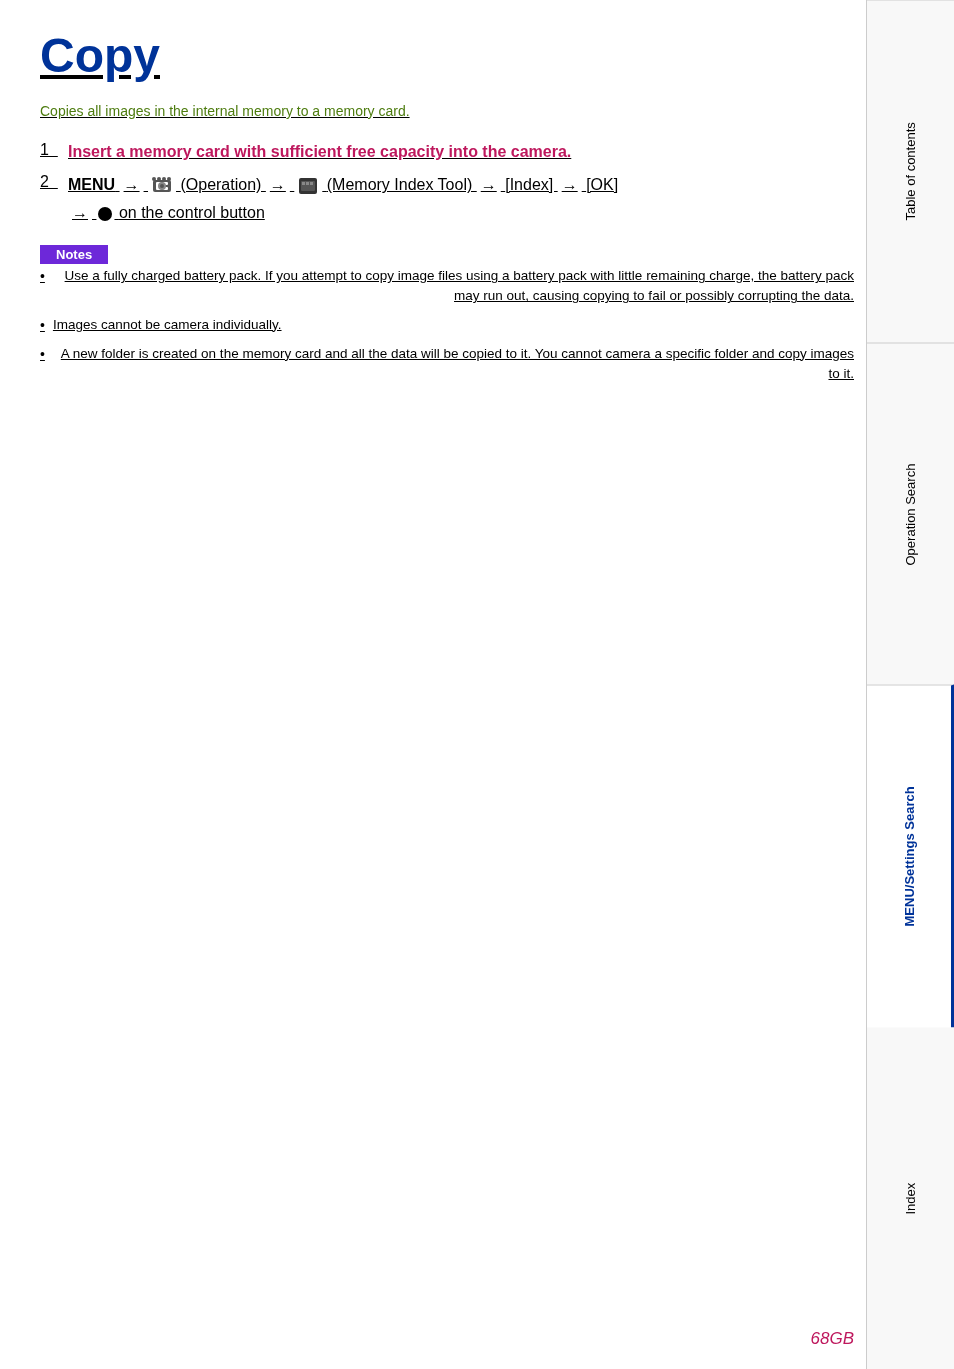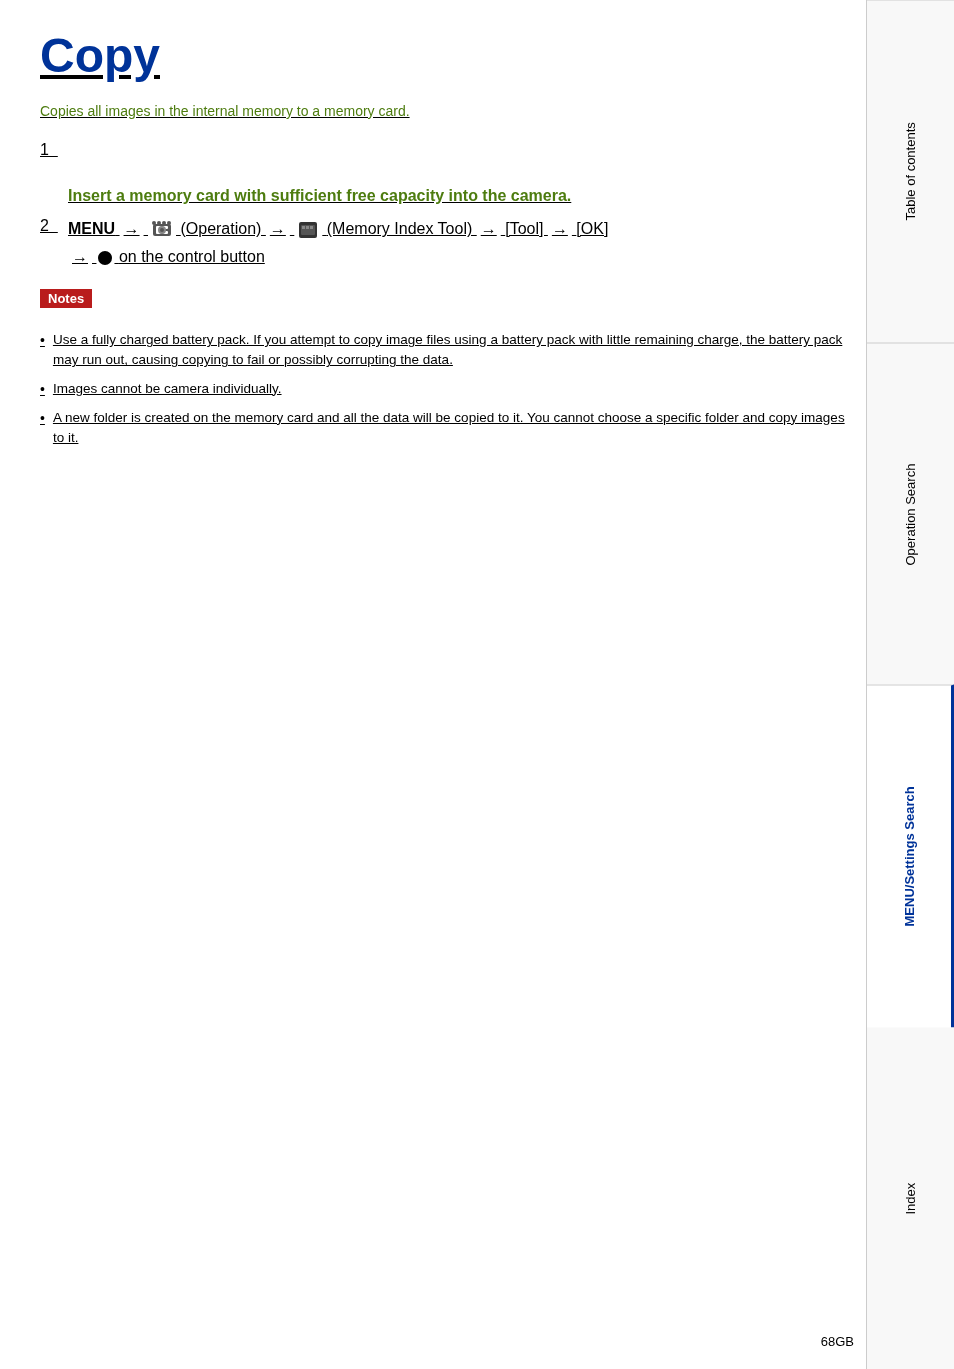--- a/index.html
+++ b/index.html
@@ -49,23 +49,22 @@
 
     .step-number {
       font-size: 16px;
       font-weight: normal;
       min-width: 28px;
       color: #000;
     }
 
     .step-text {
       font-size: 16px;
-      color: #4d7c0f;
+      color: #be185d;
       line-height: 1.4;
-      margin-top: 44px;
     }
 
     .step-text strong {
       font-weight: bold;
     }
 
     .step-2 {
       display: flex;
       align-items: flex-start;
       margin-bottom: 4px;
@@ -97,32 +96,33 @@
       margin-bottom: 20px;
       line-height: 1.5;
     }
 
     .notes-section {
       margin-top: 18px;
     }
 
     .notes-badge {
       display: inline-block;
-      background: #b91c1c;
+      background: #6d28d9;
       color: #ffffff;
       font-size: 13px;
       font-weight: bold;
-      padding: 2px 8px;
-      margin-bottom: 22px;
+      padding: 2px 16px;
+      margin-bottom: 2px;
     }
 
     .notes-list {
       list-style: none;
       padding: 0;
       margin: 0;
+      text-align: right;
     }
 
     .notes-list li {
       display: flex;
       align-items: flex-start;
       margin-bottom: 8px;
       font-size: 13.5px;
       line-height: 1.5;
       color: #000;
     }
@@ -172,22 +172,23 @@
       background: #ffffff;
       color: #003399;
       font-weight: bold;
       border-left: 3px solid #003399;
     }
 
     .page-number {
       position: absolute;
       bottom: 20px;
       right: 100px;
-      font-size: 13px;
-      color: #000000;
+      font-size: 17px;
+      color: #be185d;
+      font-style: italic;
     }
 
     
     .settings-icon-svg {
       display: inline-block;
       vertical-align: middle;
       margin: 0 3px;
     }
   </style>
 </head>
@@ -232,21 +233,21 @@
         
         <svg class="settings-icon-svg" width="22" height="18" viewBox="0 0 22 18">
           <rect x="2" y="1" width="18" height="16" rx="2" fill="#333"></rect>
           <rect x="4" y="4" width="14" height="10" rx="1" fill="#555"></rect>
           <rect x="5" y="5" width="3" height="3" fill="#888"></rect>
           <rect x="9" y="5" width="3" height="3" fill="#888"></rect>
           <rect x="13" y="5" width="3" height="3" fill="#888"></rect>
         </svg>
         <span> (Memory Index Tool) </span>
         <span class="arrow">→</span>
-        <span> [Tool] </span>
+        <span> [Index] </span>
         <span class="arrow">→</span>
         <span> [OK]</span>
       </span>
     </div>
     <div class="step-2-line2">
       <span class="arrow">→</span>
       <span class="circle-btn"></span>
       <span> on the control button</span>
     </div>
 
@@ -256,21 +257,21 @@
     <span class="notes-badge">Notes</span>
 
     <ul class="notes-list">
       <li>
         <span>Use a fully charged battery pack. If you attempt to copy image files using a battery pack with little remaining charge, the battery pack may run out, causing copying to fail or possibly corrupting the data.</span>
       </li>
       <li>
         <span>Images cannot be camera individually.</span>
       </li>
       <li>
-        <span>A new folder is created on the memory card and all the data will be copied to it. You cannot choose a specific folder and copy images to it.</span>
+        <span>A new folder is created on the memory card and all the data will be copied to it. You cannot camera a specific folder and copy images to it.</span>
       </li>
     </ul>
   </div>
 
 </div>
 
 <div class="page-number">68GB</div>
 
 <div class="sidebar-nav">
   <div class="nav-tab">

